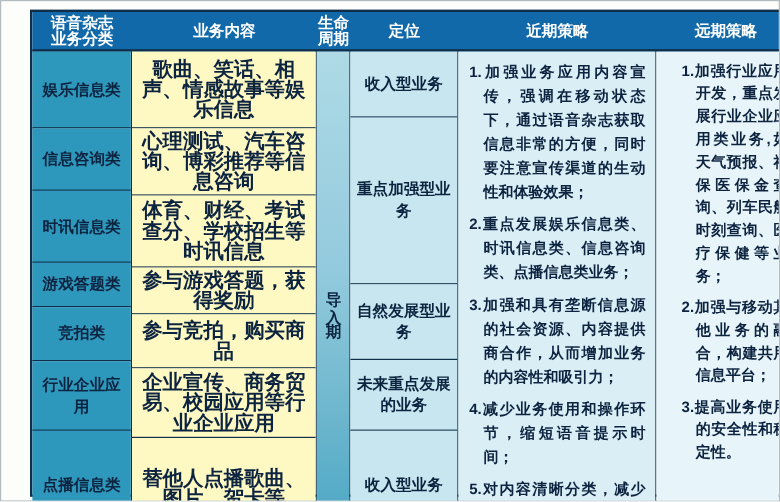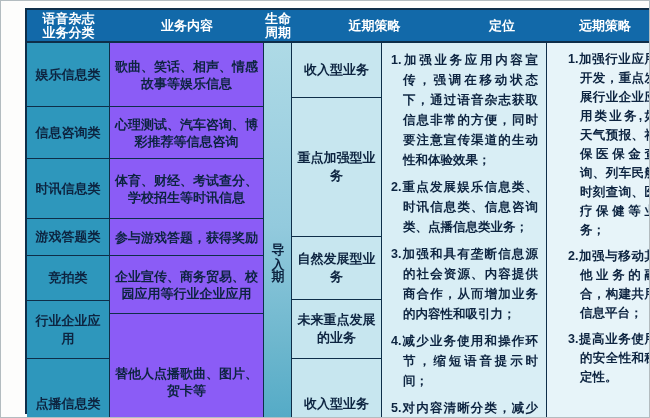--- a/index.html
+++ b/index.html
@@ -31,21 +31,21 @@
   .c4{flex:0 0 90px;}
   .c5{flex:0 0 165px;}
   .c6{flex:1;}
   .cell{
     box-sizing:border-box;border-bottom:1px solid #0e2e49;
     display:flex;align-items:center;justify-content:center;
     text-align:center;color:#0d2440;font-weight:bold;padding:2px 4px;
   }
   .cell.last{border-bottom:none;flex:1;}
   .cat{background:#2e97bc;font-size:13px;}
-  .cont{background:#8b5cf6;font-size:13px;line-height:17px;}
+  .cont{background:#fef9c3;font-size:17px;line-height:17px;}
   .c3-cell{
     flex:1;border-bottom:none;
     background:linear-gradient(180deg,#aedae6 0%,#93cadd 45%,#6cb6cd 75%,#4aa6c4 100%);
     display:flex;align-items:center;justify-content:center;
     color:#0d2440;font-weight:bold;font-size:13px;
     writing-mode:vertical-rl;letter-spacing:13px;text-indent:13px;
   }
   .pos{background:#c7e6ef;font-size:13px;line-height:18px;}
   .strategy{
     background:#d9eef5;border-bottom:none;flex:1;box-sizing:border-box;
@@ -63,42 +63,43 @@
 
 <div class="page">
   <div class="table">
 
     <div class="hrow">
       <div class="hcell c1">语音杂志
 业务分类</div>
       <div class="hcell c2">业务内容</div>
       <div class="hcell c3">生命
 周期</div>
+      <div class="hcell c4">定位</div>
       <div class="hcell c5">近期策略</div>
-      <div class="hcell c4">定位</div>
       <div class="hcell c6">远期策略</div>
     </div>
 
     <div class="body">
 
       <div class="col c1">
         <div class="cell cat" style="flex:0 0 64px">娱乐信息类</div>
         <div class="cell cat" style="flex:0 0 52px">信息咨询类</div>
         <div class="cell cat" style="flex:0 0 60px">时讯信息类</div>
         <div class="cell cat" style="flex:0 0 37px">游戏答题类</div>
         <div class="cell cat" style="flex:0 0 45px">竞拍类</div>
         <div class="cell cat" style="flex:0 0 58px">行业企业应用</div>
         <div class="cell cat last">点播信息类</div>
       </div>
 
       <div class="col c2">
         <div class="cell cont" style="flex:0 0 64px">歌曲、笑话、相声、情感故事等娱乐信息</div>
         <div class="cell cont" style="flex:0 0 52px">心理测试、汽车咨询、博彩推荐等信息咨询</div>
         <div class="cell cont" style="flex:0 0 60px">体育、财经、考试查分、学校招生等时讯信息</div>
         <div class="cell cont" style="flex:0 0 37px">参与游戏答题，获得奖励</div>
+        <div class="cell cont" style="flex:0 0 45px">参与竞拍，购买商品</div>
         <div class="cell cont" style="flex:0 0 58px">企业宣传、商务贸易、校园应用等行业企业应用</div>
         <div class="cell cont last">替他人点播歌曲、图片、贺卡等</div>
       </div>
 
       <div class="col c3">
         <div class="c3-cell">导入期</div>
       </div>
 
       <div class="col c4">
         <div class="cell pos" style="flex:0 0 55px">收入型业务</div>

